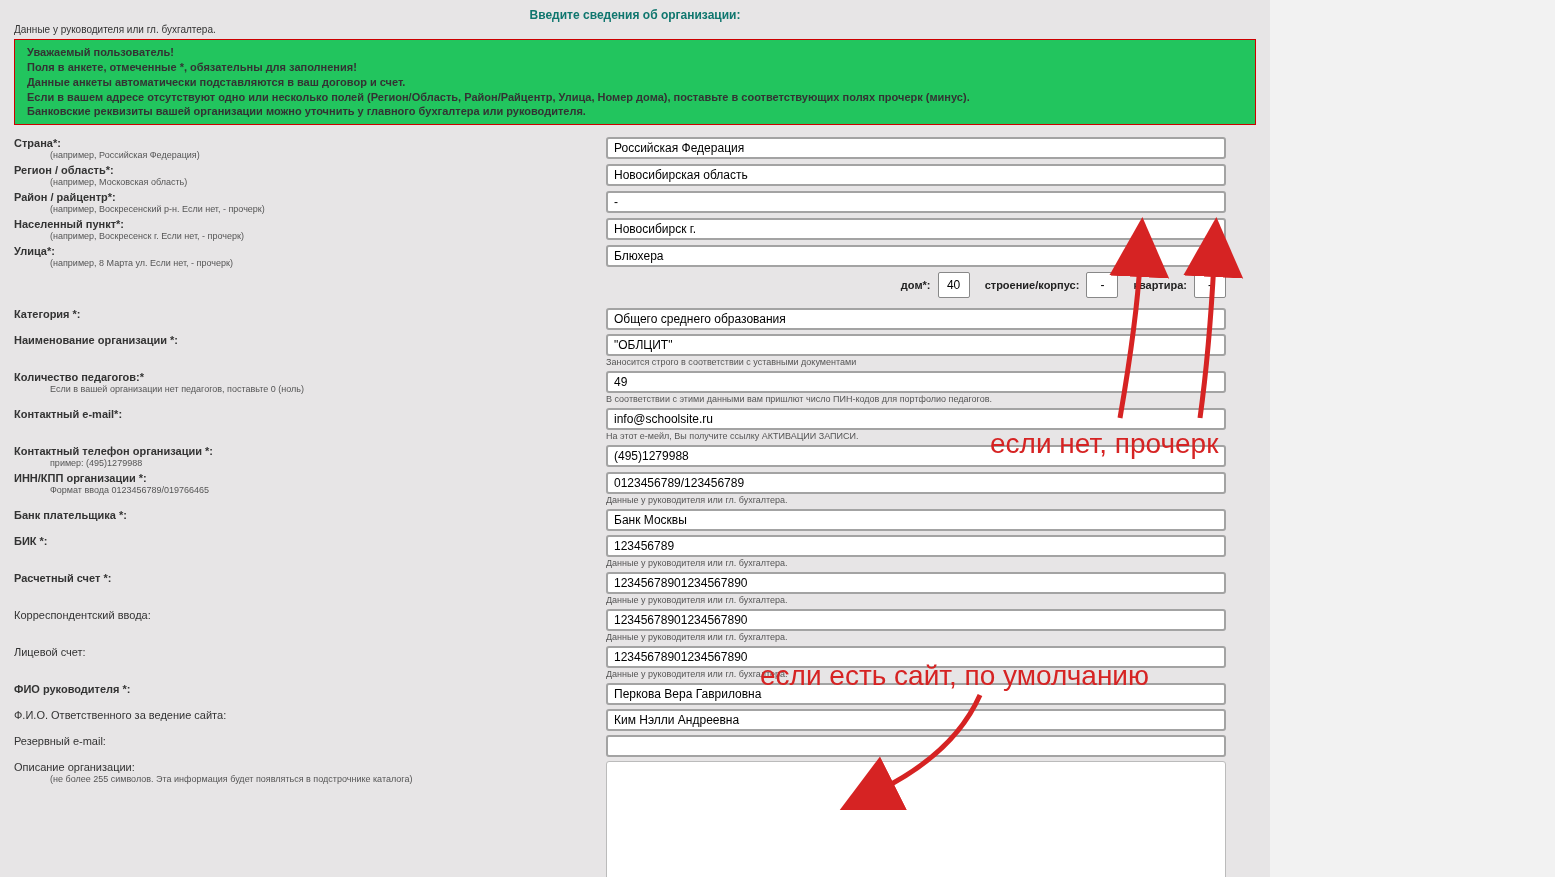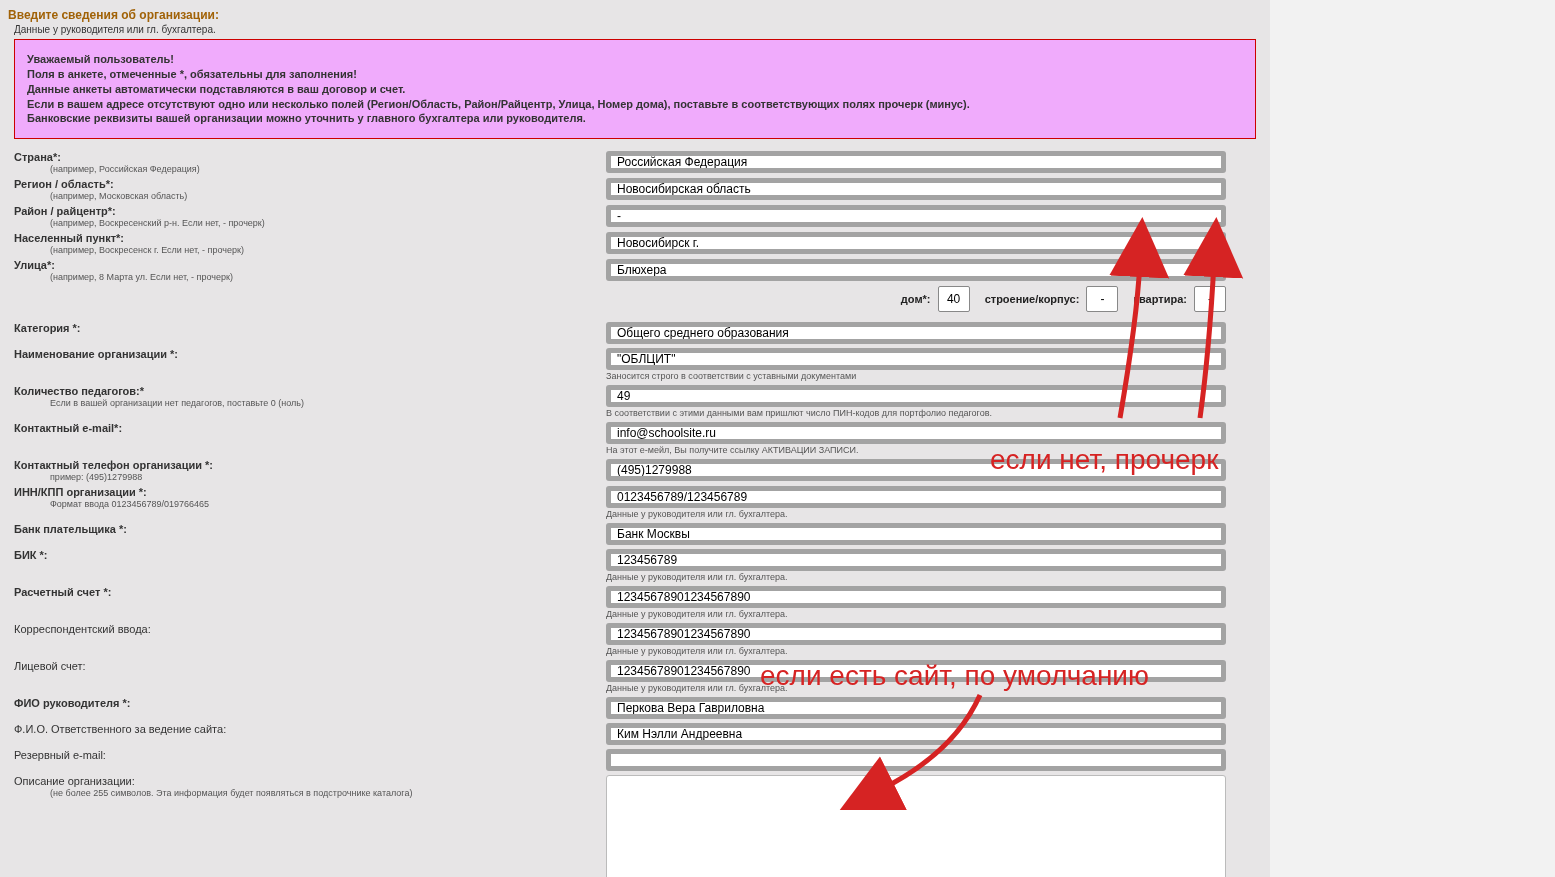--- a/index.html
+++ b/index.html
@@ -11,34 +11,35 @@
   }
   .page {
     width: 1270px;
     margin: 0;
     padding: 6px 8px 40px 8px;
     box-sizing: border-box;
     background: #e7e5e6;
     position: relative;
   }
   .heading {
+    text-align: center;
     font-weight: bold;
     font-size: 12px;
     margin: 2px 0 2px 0;
-    color: #a16207;
+    color: #0f766e;
   }
   .subhint {
     font-size: 10px;
     color: #333;
     margin: 0 0 4px 6px;
   }
   .infobox {
     border: 1px solid #c00;
-    background: #f0abfc;
-    padding: 12px 12px;
+    background: #22c55e;
+    padding: 5px 12px;
     font-size: 11px;
     line-height: 1.35;
     color: #333;
     margin: 0 6px 10px 6px;
   }
   .infobox .line { font-weight: bold; }
   table.form {
     width: 100%;
     border-collapse: collapse;
   }
@@ -59,21 +60,21 @@
     color: #555;
     margin-top: 1px;
     margin-left: 36px;
   }
   td.inputcell {
     font-size: 11px;
   }
   input[type=text].full {
     width: 620px;
     box-sizing: border-box;
-    border: 5px solid #a3a3a3;
+    border: 2px solid #a3a3a3;
     border-radius: 3px;
     padding: 2px 6px;
     font-size: 12px;
     height: 22px;
     background: #fff;
   }
   textarea.full {
     width: 620px;
     height: 130px;
     box-sizing: border-box;
@@ -350,21 +351,21 @@
         <span class="small">(не более 255 символов. Эта информация будет появляться в подстрочнике каталога)</span>
       </td>
       <td class="inputcell">
         <textarea class="full" style=""></textarea>
       </td>
     </tr>
 
   </tbody>
     </table>
 
-  <div class="anno" style="top:444px; left:990px;">если нет, прочерк</div>
+  <div class="anno" style="top:428px; left:990px;">если нет, прочерк</div>
   <div class="anno" style="top:660px; left:760px;">если есть сайт, по умолчанию</div>
 
   <svg class="arrows" width="1270" height="870">
     <defs>
       <marker id="ah" markerWidth="14" markerHeight="14" refX="3" refY="6" orient="auto">
         <path d="M0,0 L12,6 L0,12 Z" fill="#d62323"></path>
       </marker>
     </defs>
 
     <path d="M1120,418 C1130,360 1138,300 1140,262" stroke="#d62323" stroke-width="5" fill="none" marker-end="url(#ah)"></path>

